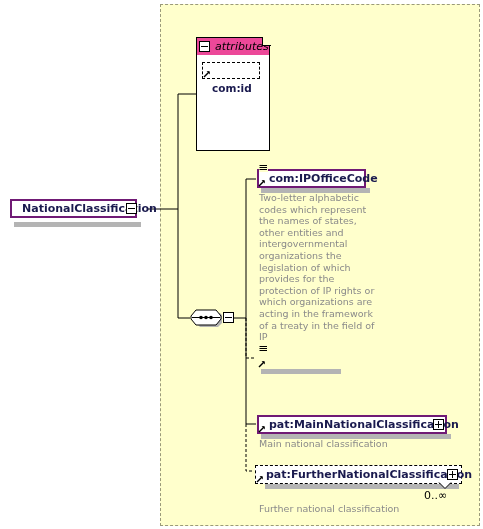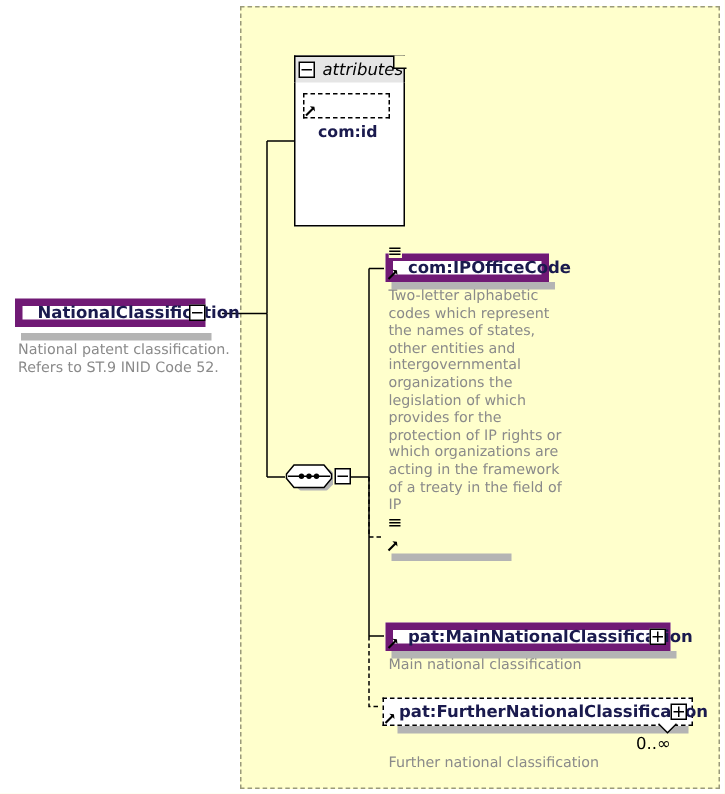--- a/index.html
+++ b/index.html
@@ -42,21 +42,21 @@
     color: #8a8a5c;
     white-space: nowrap;
     letter-spacing: 0px;
   }
 
   
   .node {
     position: absolute;
     box-sizing: border-box;
     background: #ffffff;
-    border: 5px solid #701a75;
+    border: 2px solid #701a75;
     height: 19px;
     display: flex;
     align-items: center;
     font-size: 11px;
     font-weight: bold;
     color: #1a1a4e;
     white-space: nowrap;
     z-index: 5;
   }
   .node.optional {
@@ -143,21 +143,21 @@
     z-index: 3;
   }
   .attr-header {
     position: absolute;
     left: 196px;
     top: 37px;
     width: 74px;
     height: 18px;
     border: 1px solid #000000;
     border-bottom: none;
-    background: #e5e5e5;
+    background: #ec4899;
     box-sizing: border-box;
     display: flex;
     align-items: center;
     z-index: 4;
   }
   .attr-header .lbl {
     font-size: 11px;
     font-style: italic;
     color: #000000;
     padding-left: 4px;
@@ -236,21 +236,20 @@
     <path d="M 246 424 L 246 471 L 252 471" stroke="#000" stroke-width="1" fill="none" stroke-dasharray="3,2"></path>
   </svg>
 
   <div class="type-container"></div>
 
   <div class="shadow" style="left:14px; top:222px; width:127px; height:5px;"></div>
   <div class="node root-node">
     <span class="node-label">NationalClassification</span>
   </div>
   <div class="pm-box" style="left:126px; top:203px;"></div>
-  <div class="doc root-doc" style="left:12px; top:228px; width:142px;">National patent classification. Refers to ST.9 INID Code 52.</div>
 
   <div class="attributes-box"></div>
   <div class="attr-header">
     <span style="display:inline-block;width:14px;"></span>
     <span class="lbl">attributes</span>
   </div>
   <div class="attr-fold"></div>
   <div class="pm-box" style="left:199px; top:41px;"></div>
 
   <div class="shadow" style="left:206px; top:81px; width:58px; height:5px;"></div>

